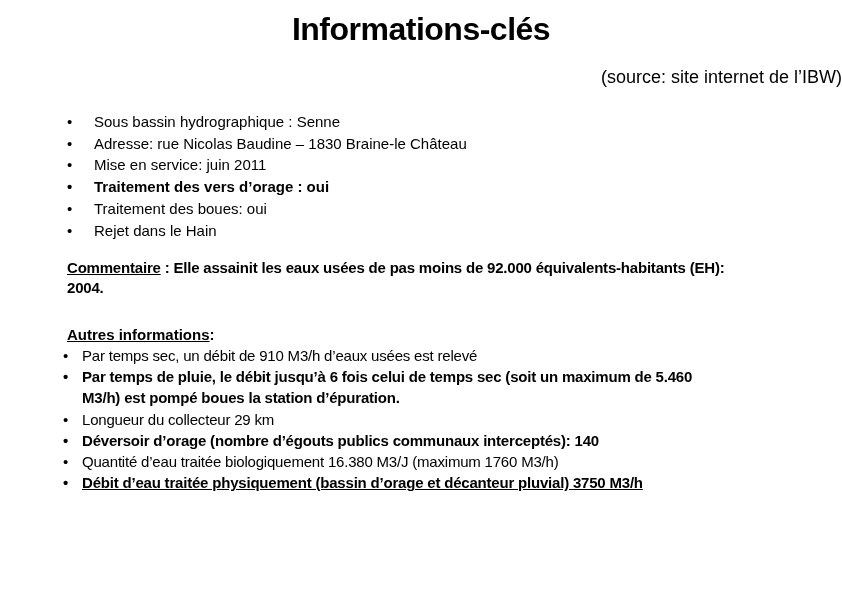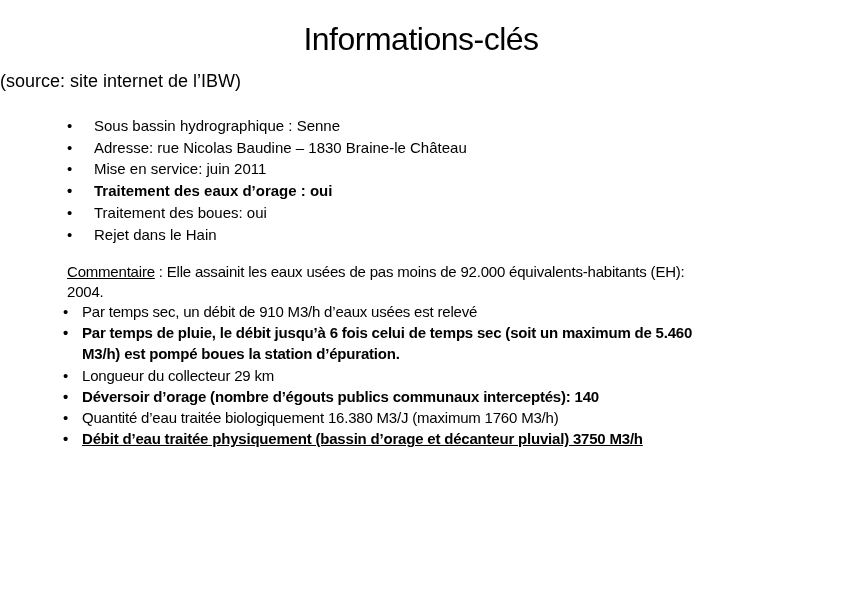--- a/index.html
+++ b/index.html
@@ -7,47 +7,47 @@
     width: 842px; height: 595px;
     background: #ffffff;
     color: #000000;
     font-family: "Liberation Sans", sans-serif;
     overflow: hidden;
   }
   .slide { width: 842px; height: 595px; position: relative; }
 
   .title {
     text-align: center;
-    font-weight: normal;
+    font-weight: bold;
     font-size: 32px;
     line-height: 38px;
     letter-spacing: -0.5px;
-    padding-top: 20px;
+    padding-top: 10px;
   }
   .subtitle {
-    text-align: left;
+    text-align: right;
     font-size: 18px;
     line-height: 23px;
-    margin-top: 12px;
+    margin-top: 18px;
   }
 
   .facts {
     margin: 22px 0 0 67px;
     font-size: 15px;
     line-height: 21.7px;
   }
   .li { display: flex; }
   .dot { flex: none; }
   .facts .dot { width: 27px; }
   .bold { font-weight: bold; }
   .ul { text-decoration: underline; }
 
   .commentaire {
     margin: 17px 0 0 67px;
-    font-weight: normal;
+    font-weight: bold;
     font-size: 15px;
     line-height: 19.4px;
     letter-spacing: -0.2px;
     width: 740px;
   }
 
   .autres-heading {
     margin: 27px 0 0 67px;
     font-weight: bold;
     font-size: 15px;
@@ -80,37 +80,40 @@
     <div class="li">
       <span class="dot">•</span>
       <span class="txt">Adresse: rue Nicolas Baudine – 1830 Braine-le Château</span>
     </div>
     <div class="li">
       <span class="dot">•</span>
       <span class="txt">Mise en service: juin 2011</span>
     </div>
     <div class="li bold">
       <span class="dot">•</span>
-      <span class="txt">Traitement des eaux d’orage : oui</span>
+      <span class="txt">Traitement des vers d’orage : oui</span>
     </div>
     <div class="li">
       <span class="dot">•</span>
       <span class="txt">Traitement des boues: oui</span>
     </div>
     <div class="li">
       <span class="dot">•</span>
       <span class="txt">Rejet dans le Hain</span>
     </div>
   </div>
 
   <div class="commentaire">
     <div><span class="ul">Commentaire</span><span> : Elle assainit les eaux usées de pas moins de 92.000 équivalents-habitants (EH):</span></div>
     <div>2004.</div>
   </div>
 
+  <div class="autres-heading">
+    <span class="ul">Autres informations</span><span>:</span>
+  </div>
 
   <div class="other-list">
     <div class="li">
       <span class="dot">•</span>
       <span class="txt">Par temps sec, un débit de 910 M3/h d’eaux usées est relevé</span>
     </div>
     <div class="li bold">
       <span class="dot">•</span>
       <span class="txt">
         <div>Par temps de pluie, le débit jusqu’à 6 fois celui de temps sec (soit un maximum de 5.460</div>

